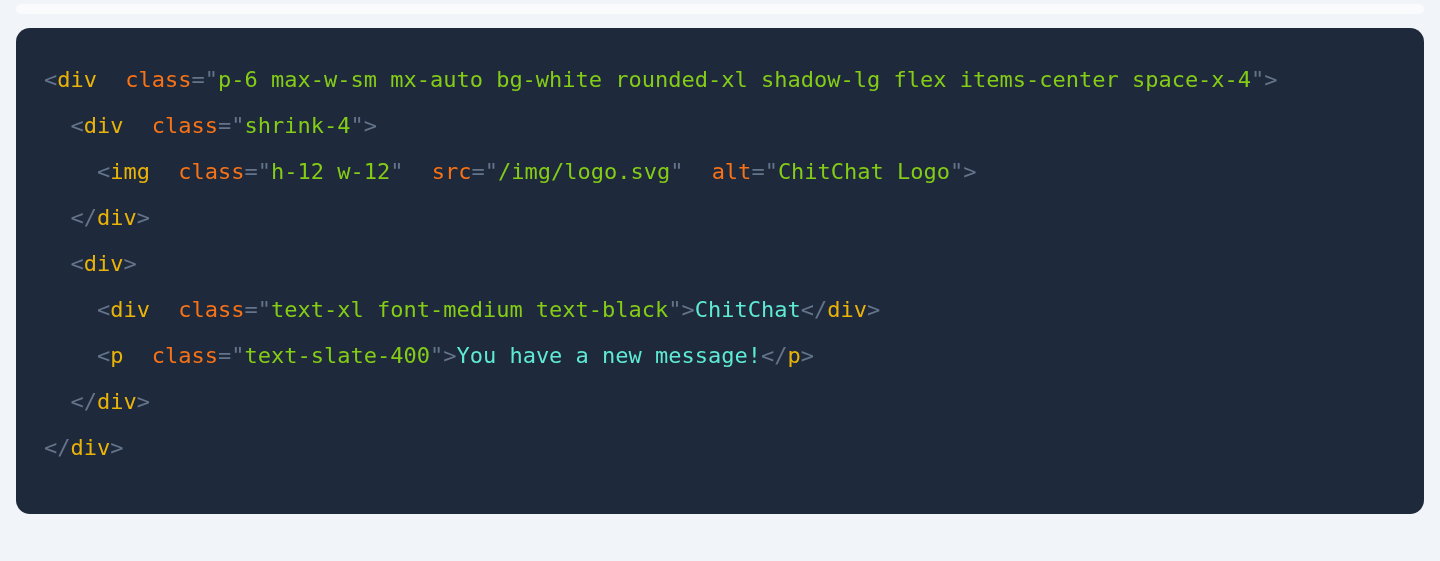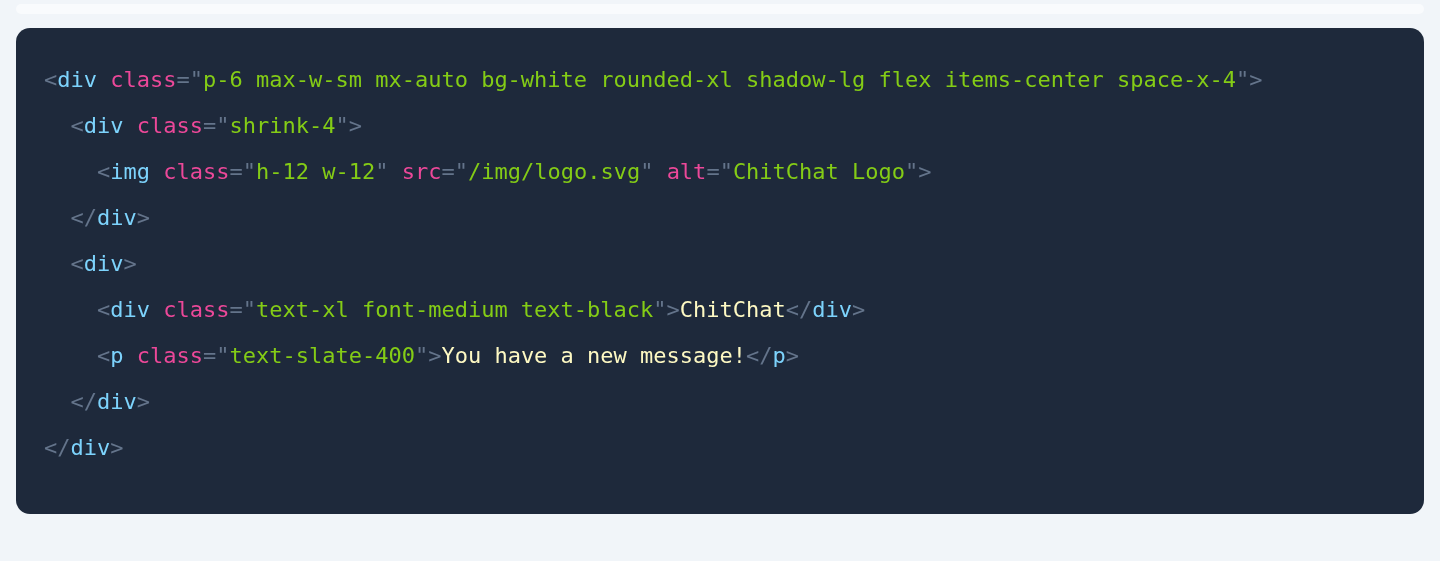--- a/index.html
+++ b/index.html
@@ -28,24 +28,24 @@
     }
     pre {
       padding: 30px 28px 42px 28px;
       font-size: 22px;
       line-height: 2.0;
       color: #e2e8f0;
       white-space: pre;
       font-family: inherit;
     }
     .punct { color: #64748b; }     
-    .tag   { color: #7dd3fc; }     
-    .attr  { color: #ec4899; }     
+    .tag   { color: #eab308; }     
+    .attr  { color: #f97316; margin-left: 15px; }     
     .val   { color: #84cc16; }     
-    .txt   { color: #fef9c3; }     
+    .txt   { color: #5eead4; }     
 
     
     .code-wrap::-webkit-scrollbar {
       height: 18px;
     }
     .code-wrap::-webkit-scrollbar-track {
       background: #ffffff;
       border-radius: 0 0 14px 14px;
     }
     .code-wrap::-webkit-scrollbar-thumb {

